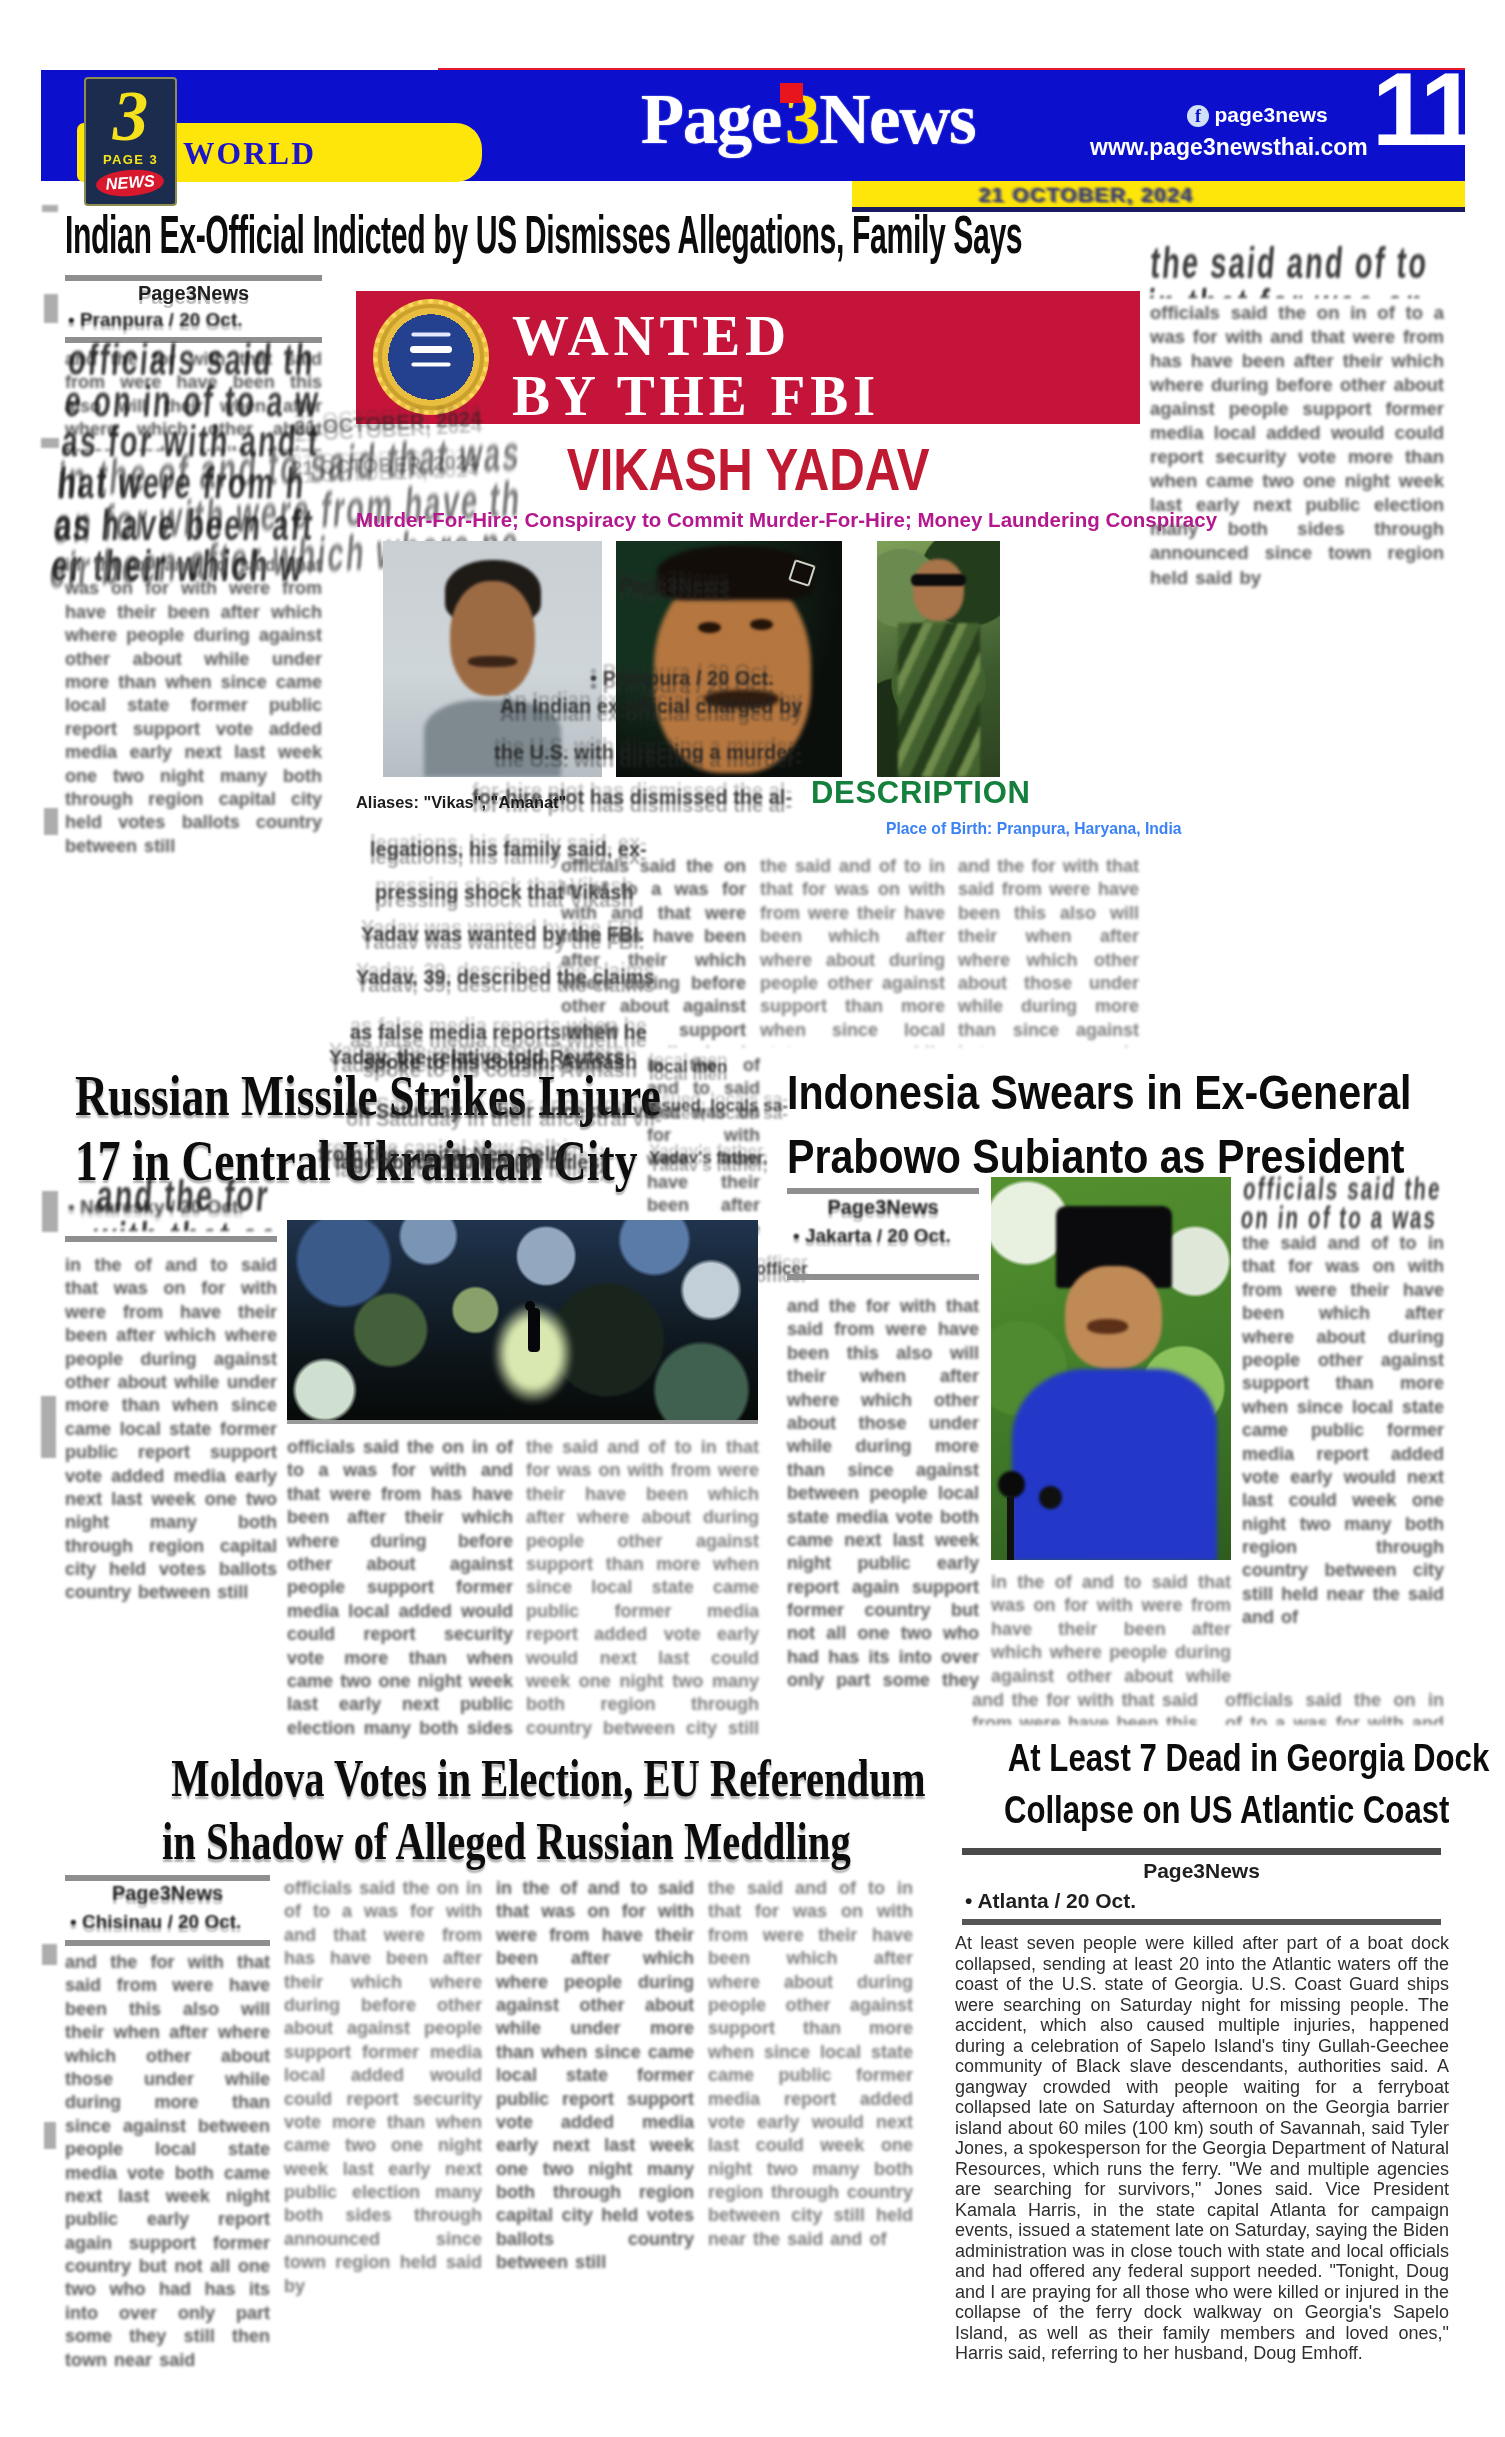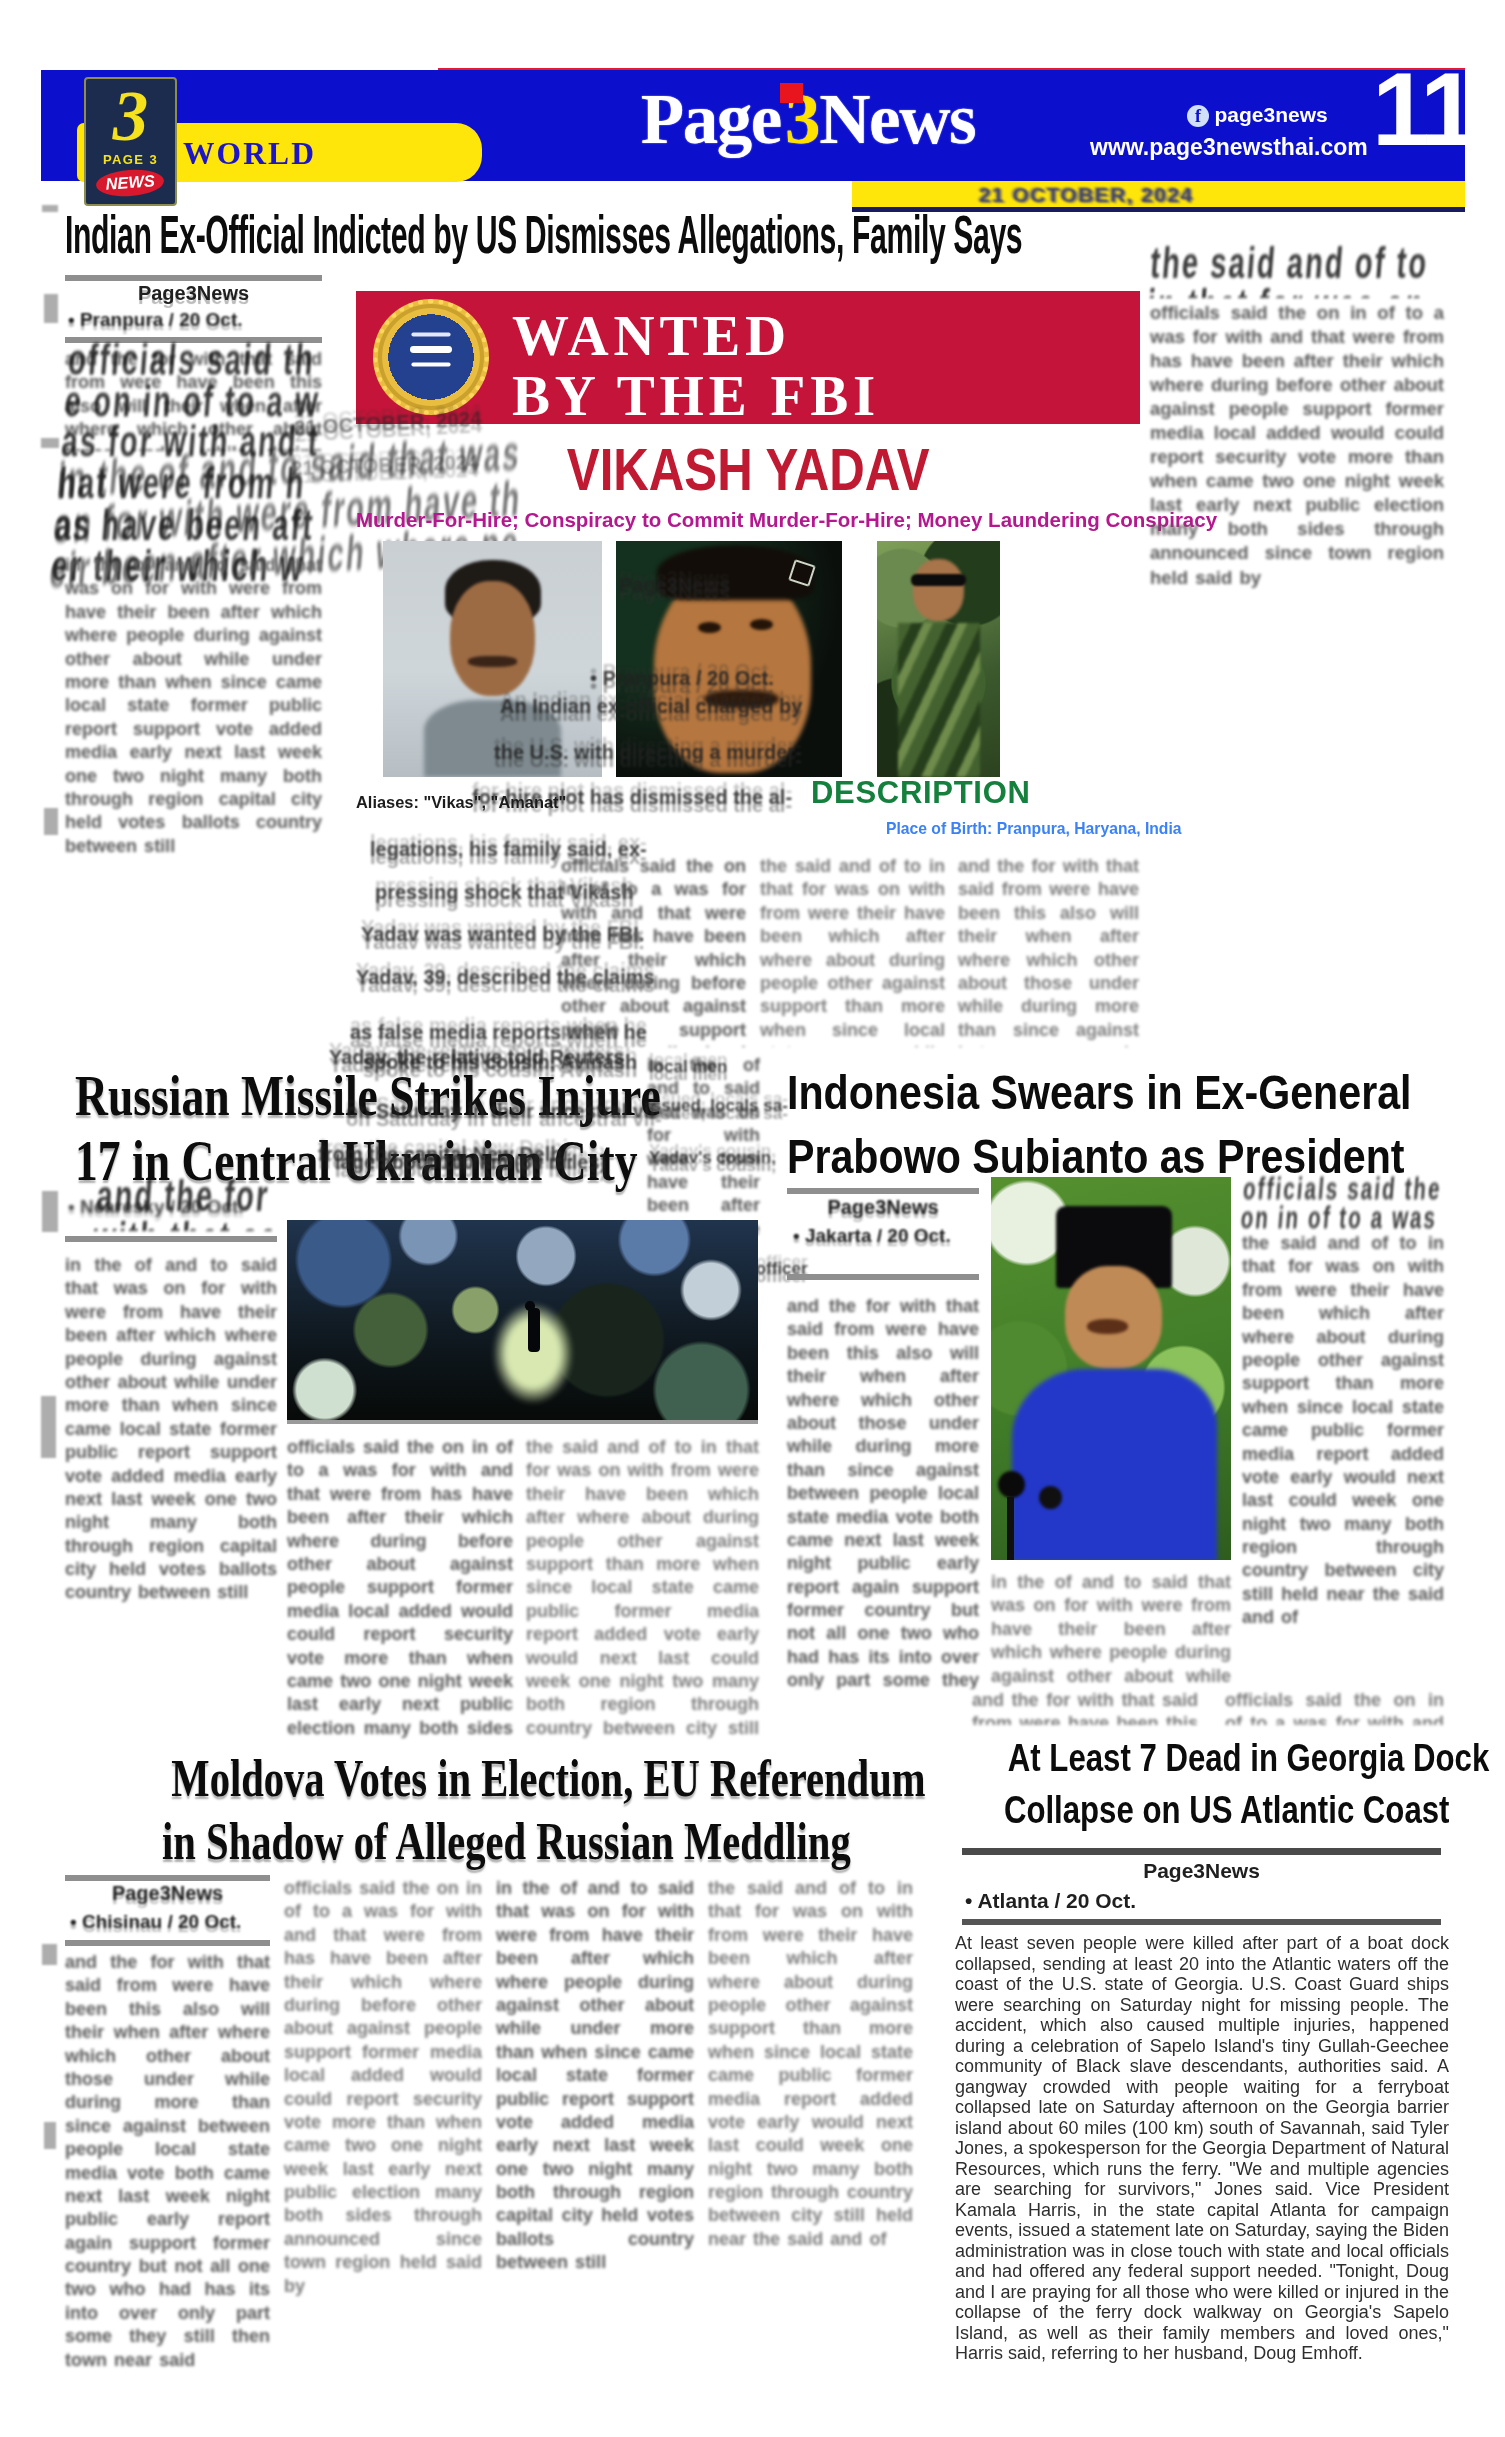--- a/index.html
+++ b/index.html
@@ -154,21 +154,21 @@
   <div class="gl" style="left:356px;top:966px;">Yadav, 39, described the claims</div>
   <div class="gl" style="left:350px;top:1008px;margin-top:13px;">as false media reports when he</div>
   <div class="gl" style="left:363px;top:1051px;">spoke to his cousin, Avinash</div>
 
   <div class="abs bcol" style="left:561px;top:855px;width:185px;height:192px;">officials said the on in of to a was for with and that were from has have been after their which where during before other about against people support former media local added would could report security vote more than when came two one night week last early next public election many both sides through announced since town region held said by</div>
   <div class="abs bcol light" style="left:760px;top:855px;width:185px;height:192px;">the said and of to in that for was on with from were their have been which after where about during people other against support than more when since local state came public former media report added vote early would next last could week one night two many both region through country between city still held near the said and of</div>
   <div class="abs bcol light" style="left:958px;top:855px;width:181px;height:192px;">and the for with that said from were have been this also will their when after where which other about those under while during more than since against between people local state media vote both came next last week night public early report again support former country but not all one two who had has its into over only part some they still then town near said</div>
   <div class="abs bcol" style="left:647px;top:1054px;width:113px;height:205px;">in the of and to said that was on for with were from have their been after which where people during against other about while under more than when since came local state former public report support vote added media early next last week one two night many both through region capital city held votes ballots country between still</div>
   <div class="gl" style="left:649px;top:1057px;font-size:17px;">local men</div>
   <div class="gl" style="left:647px;top:1096px;font-size:17px;">issued, locals sa-</div>
-  <div class="gl" style="left:649px;top:1148px;font-size:17px;">Yadav's cousin,</div>
+  <div class="gl" style="left:649px;top:1148px;font-size:17px;">Yadav's father,</div>
   <div class="gl" style="left:647px;top:1259px;font-size:17px;">2007, was an officer</div>
 
   <div class="garble" style="left:1150px;top:252px;width:294px;height:36px;">the said and of to in that for was on with from were their have been which after where about during people other against support than more when since local state came public former media report added vote early would next last could week one night two many both region through country between city still held near the said and of</div>
   <div class="abs bcol" style="left:1150px;top:301px;width:294px;height:746px;font-size:18.5px;">officials said the on in of to a was for with and that were from has have been after their which where during before other about against people support former media local added would could report security vote more than when came two one night week last early next public election many both sides through announced since town region held said by</div>
 
   <div class="gl" style="left:329px;top:1046px;">Yadav, the relative told Reuters</div>
   <div class="abs hl serifhl" style="left:75px;top:1063px;font-size:57px;">
     <span style="transform:scaleX(.8);">Russian Missile Strikes Injure</span>
   </div>
   <div class="gl" style="left:346px;top:1100px;">on Saturday in their ancestral vil-</div>

